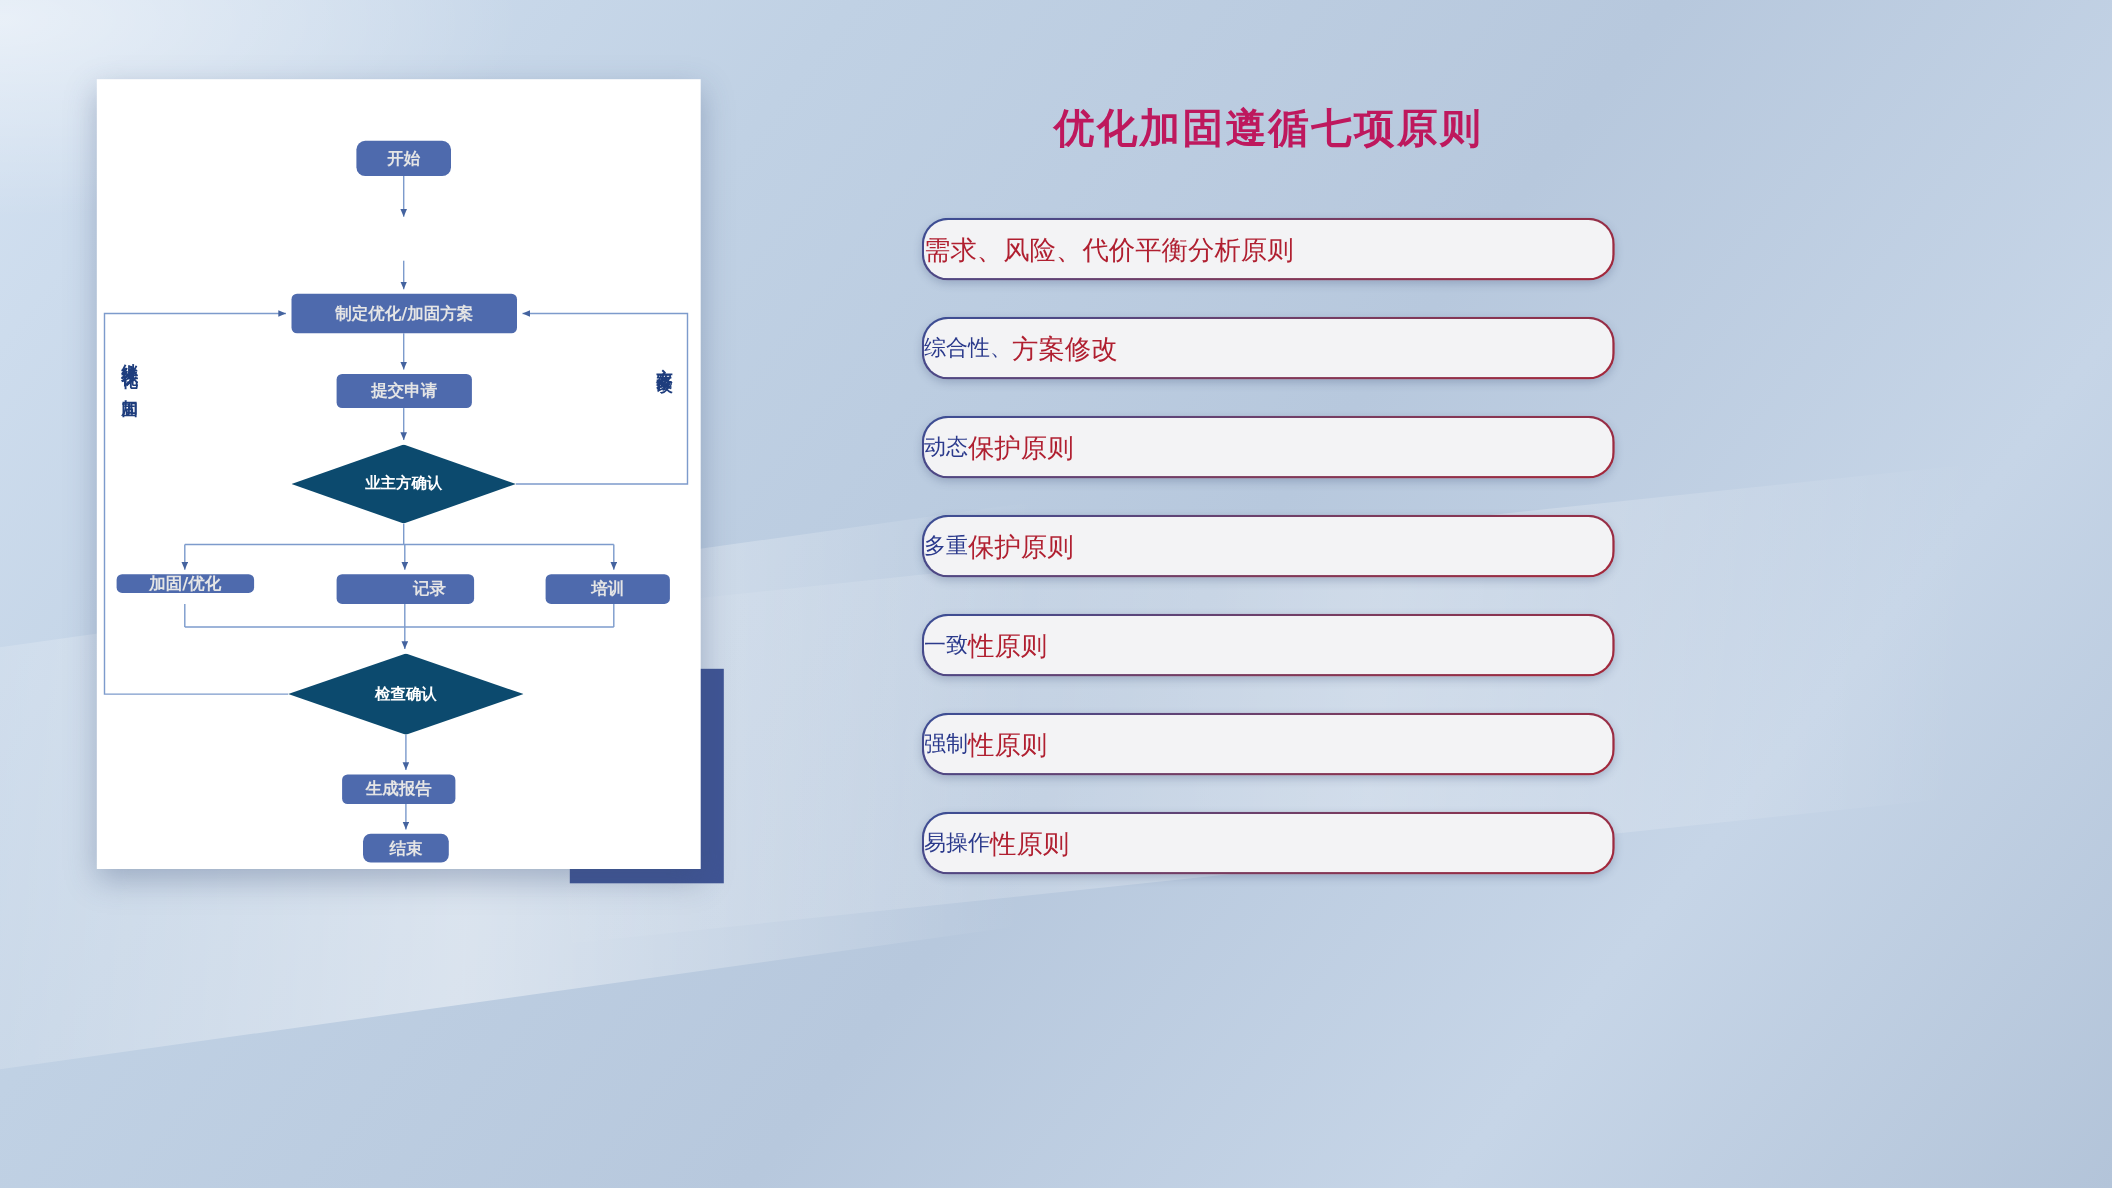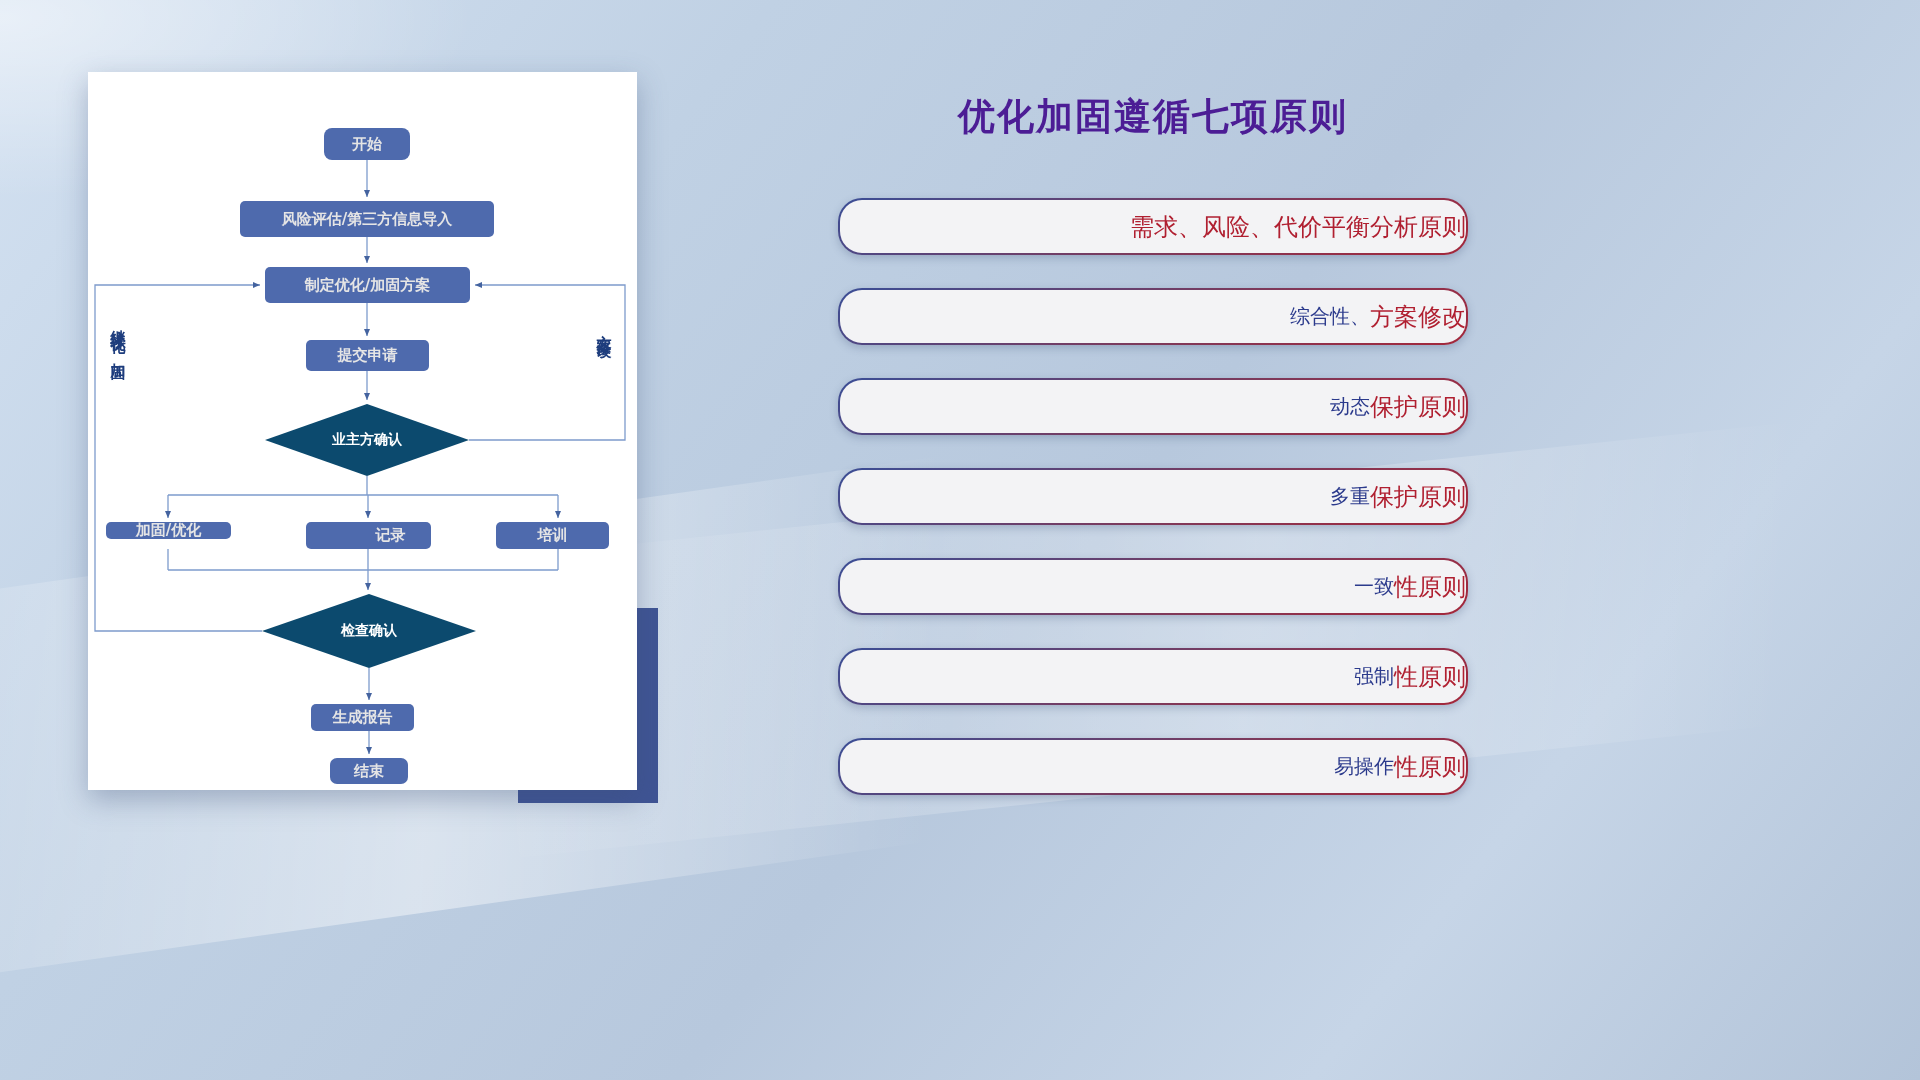--- a/index.html
+++ b/index.html
@@ -29,28 +29,28 @@
     align-items:center; justify-content:center; text-align:center;
     font-size:15px; font-weight:bold; border-radius:5px; line-height:1.1; }
   .fdiamond { position:absolute; background:#0c4a6e; color:#ffffff; display:flex;
     align-items:center; justify-content:center; font-size:14px; font-weight:bold;
     clip-path:polygon(50% 0,100% 50%,50% 100%,0 50%); }
   .vlabel { position:absolute; writing-mode:vertical-rl; text-orientation:upright;
     color:#1e3d7d; font-weight:bold; font-size:15px; letter-spacing:3px; }
 
   
   .panel-title { position:absolute; left:838px; top:92px; width:630px;
-    text-align:center; font-size:37px; font-weight:bold; color:#4c1d95; letter-spacing:2px; }
+    text-align:center; font-size:37px; font-weight:bold; color:#be185d; letter-spacing:2px; }
   .principles { position:absolute; left:838px; top:198px; width:630px;
     display:flex; flex-direction:column; gap:33px; }
   .principle { height:57px; border-radius:24px; border:2px solid transparent;
     background:linear-gradient(#f3f3f5,#f3f3f5) padding-box,
                linear-gradient(155deg,#3a4e96 0%,#7c3a5c 55%,#a4273a 100%) border-box;
     box-shadow:0 3px 8px rgba(60,80,120,.28);
-    display:flex; align-items:center; justify-content:flex-end; }
+    display:flex; align-items:center; justify-content:flex-start; }
   .principle .p-navy { color:#2b3a8c; font-size:20px; }
   .principle .p-red  { color:#b01f30; font-size:24px; }
 </style>
 </head>
 <body>
 
 <div class="streak s1"></div>
 <div class="streak s2"></div>
 <div class="streak s3"></div>
 
@@ -81,21 +81,20 @@
       <path d="M280 498 V518" marker-end="url(#arr)"></path>
       <path d="M281 596 V628" marker-end="url(#arr)"></path>
       <path d="M281 659 V682" marker-end="url(#arr)"></path>
       <path d="M381 368 H537 V213 H387" marker-end="url(#arr)"></path>
       <path d="M174 559 H7 V213 H172" marker-end="url(#arr)"></path>
     </g>
   </svg>
 
   <div class="fnode" style="left:236px; top:56px; width:86px; height:32px; border-radius:8px;">开始</div>
 
-  <div class="fnode" style="left:152px; top:129px; width:254px; height:36px;">风险评估/第三方信息导入</div>
 
   <div class="fnode" style="left:177px; top:195px; width:205px; height:36px;">制定优化/加固方案</div>
 
   <div class="fnode" style="left:218px; top:268px; width:123px; height:31px;">提交申请</div>
 
   <div class="fdiamond" style="left:177px; top:332px; width:204px; height:72px;">业主方确认</div>
 
   <div class="fnode" style="left:18px; top:450px; width:125px; height:17px;">加固/优化</div>
 
   <div class="fnode" style="left:218px; top:450px; width:125px; height:27px;padding-left:44px;">记录</div>

